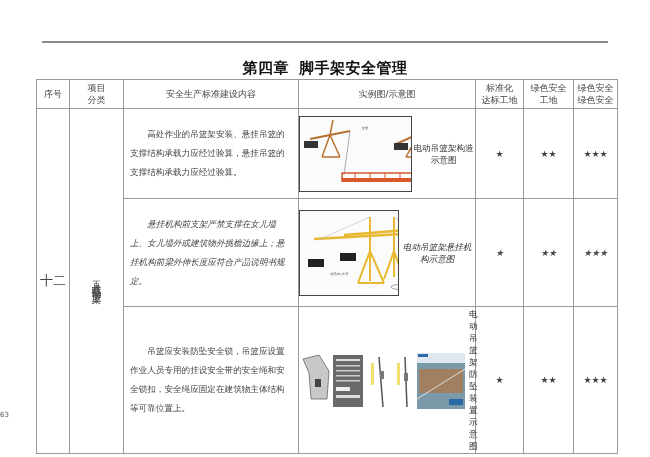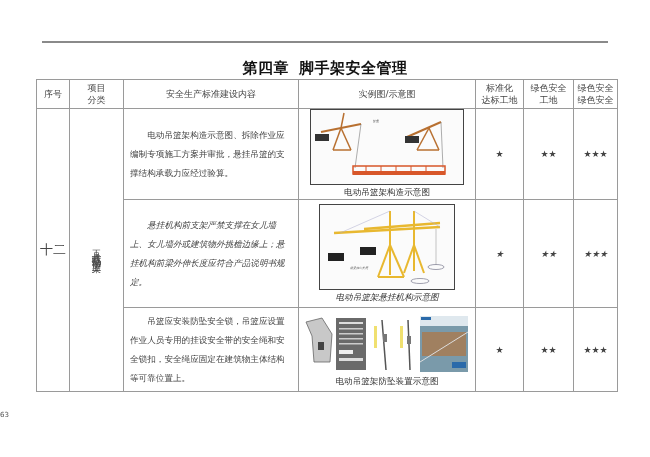--- a/index.html
+++ b/index.html
@@ -15,21 +15,21 @@
                font-size:9px; color:#444; text-align:center; vertical-align:middle; }
   th { line-height:12px; }
   .hdr { height:29px; }
   .r1 { height:90px; }
   .r2 { height:108px;font-style:italic; }
   .r3 { height:84px;margin-left:8px; }
   .content { text-align:left !important; padding:0 6px 0 6px !important;
              font-size:8.6px !important; line-height:19px; color:#444; text-indent:2em; }
   .vert { writing-mode:vertical-rl; text-orientation:upright; letter-spacing:2px;
           margin:0 auto; font-size:9.5px; line-height:12px; }
-  .figwrap { display:flex; flex-direction:column; align-items:center; }
+  .figwrap { display:flex; flex-direction:row; align-items:center; }
   .fig { border:1px solid #444; background:#fff; position:relative; overflow:hidden; }
   .cap { font-size:8.6px; color:#333; margin-top:2px; }
   .stars { font-size:10px; color:#111; letter-spacing:0px; }
   .pagenum { position:absolute; top:411px; width:650px; font-size:7px; color:#555;
              font-family:"DejaVu Sans","Liberation Sans",sans-serif; }
 </style>
 </head>
 <body>
 
 <div class="rule"></div>
@@ -68,21 +68,21 @@
           <div>绿色安全</div>
           <div>绿色安全</div>
         </th>
   </tr>
 
   <tr class="r1">
     <td rowspan="3"><span style="font-size:13px">十二</span></td>
     <td rowspan="3">
           <div class="vert">工具式电动吊篮架</div>
         </td>
-    <td class="content">电动吊篮架构造示意图、拆除作业应编制专项施工方案并审批，悬挂吊篮的支撑结构承载力应经过验算。</td>
+    <td class="content">高处作业的吊篮架安装、悬挂吊篮的支撑结构承载力应经过验算，悬挂吊篮的支撑结构承载力应经过验算。</td>
     <td>
       <div class="figwrap">
         <div class="fig" style="width:152px;height:74px;">
           <svg width="152" height="74" viewBox="0 0 152 74">
             <rect x="0" y="0" width="152" height="74" fill="#fbfbfb"></rect>
 
             <line x1="10" y1="22" x2="50" y2="14" stroke="#b87030" stroke-width="2"></line>
             <line x1="30" y1="18" x2="22" y2="40" stroke="#b87030" stroke-width="1.5"></line>
             <line x1="30" y1="18" x2="40" y2="40" stroke="#b87030" stroke-width="1.5"></line>
             <line x1="22" y1="40" x2="40" y2="40" stroke="#b87030" stroke-width="1.5"></line>

